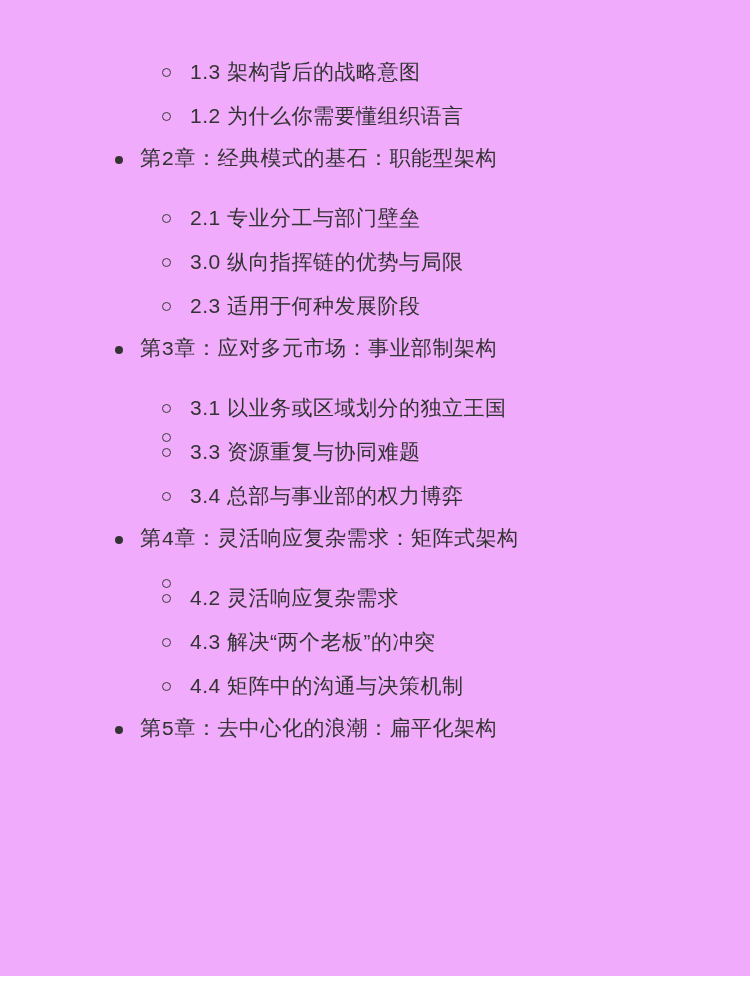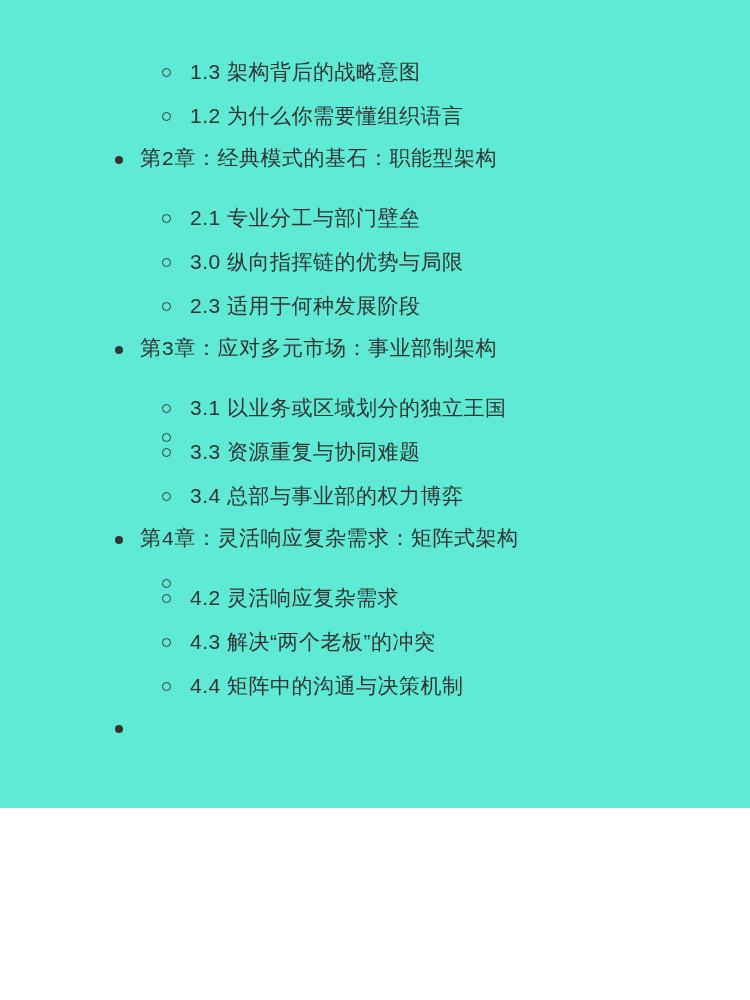--- a/index.html
+++ b/index.html
@@ -3,22 +3,22 @@
 <meta charset="utf-8">
 <style>
   html, body {
     margin: 0;
     padding: 0;
     background: #ffffff;
   }
   .page {
     position: relative;
     width: 750px;
-    height: 808px;
-    background: #5eead4;
+    height: 976px;
+    background: #f0abfc;
     overflow: hidden;
     font-family: "Liberation Sans", "DejaVu Sans", sans-serif;
   }
   .content {
     padding-top: 57px;
   }
   .row {
     position: relative;
     font-size: 21px;
     line-height: 30px;
@@ -92,17 +92,17 @@
         <div class="row l2"><span class="bullet ring"></span><span>3.4 总部与事业部的权力博弈</span></div>
       </div>
       <div>
         <div class="row l1"><span class="bullet disc"></span><span>第4章：灵活响应复杂需求：矩阵式架构</span></div>
         <div class="row l2"><span class="bullet ring"></span></div>
         <div class="row l2"><span class="bullet ring"></span><span>4.2 灵活响应复杂需求</span></div>
         <div class="row l2"><span class="bullet ring"></span><span>4.3 解决“两个老板”的冲突</span></div>
         <div class="row l2"><span class="bullet ring"></span><span>4.4 矩阵中的沟通与决策机制</span></div>
       </div>
       <div>
-        <div class="row l1"><span class="bullet disc"></span></div>
+        <div class="row l1"><span class="bullet disc"></span><span>第5章：去中心化的浪潮：扁平化架构</span></div>
       </div>
     </div>
   <div class="footer">第 2 页，共 274 页</div>
 </div>
 
 </body></html>

